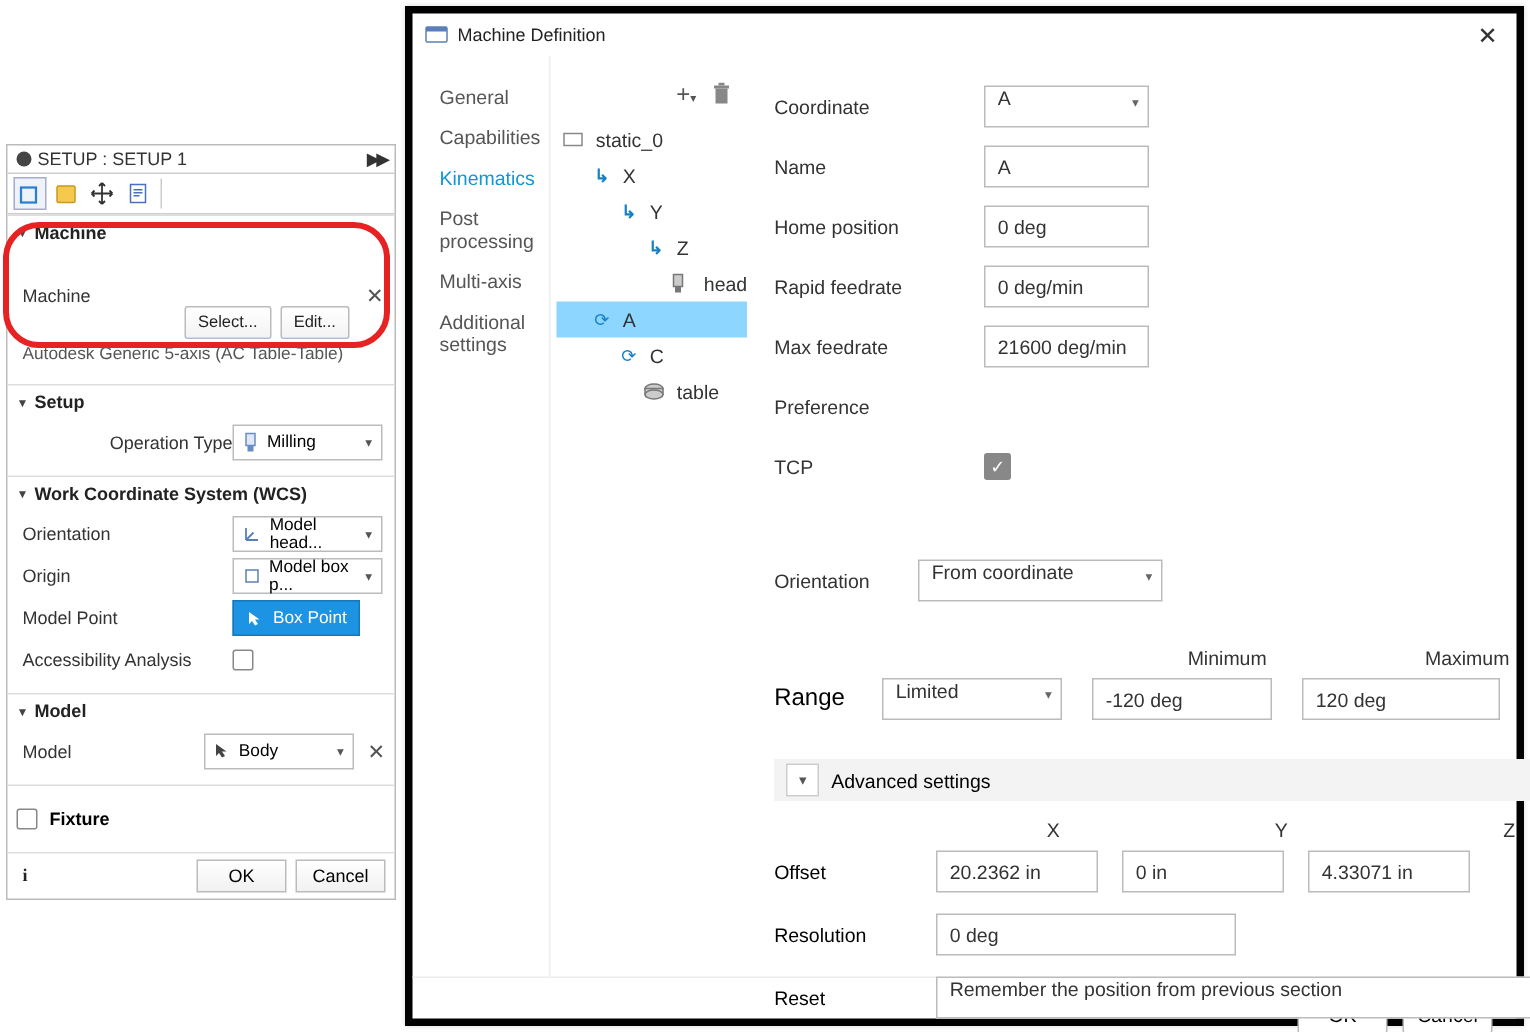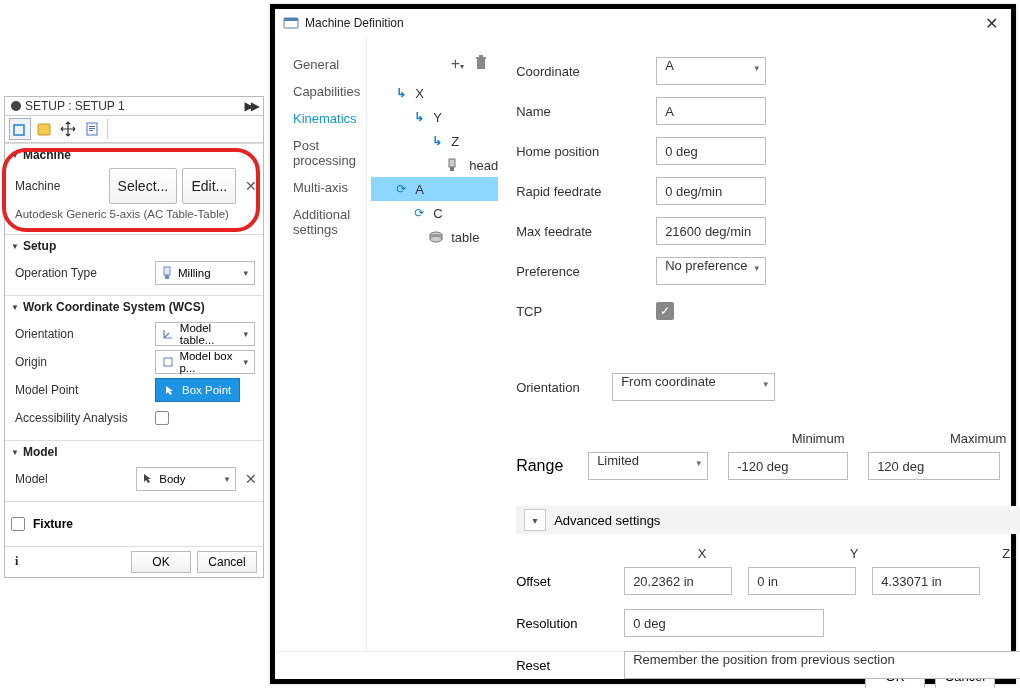--- a/index.html
+++ b/index.html
@@ -13,21 +13,21 @@
   .setup-tabs { display: flex; gap: 2px; border-top: 1px solid #ccc; border-bottom: 1px solid #ccc; padding: 2px 4px; }
   .tab-ico { width: 22px; height: 22px; display: flex; align-items: center; justify-content: center; border: 1px solid transparent; }
   .tab-ico.active { border: 1px solid #aac; background: #eef3fa; }
 
   .section { border-top: 1px solid #ddd; }
   .section-hd { display: flex; align-items: center; gap: 4px; padding: 4px 6px; font-weight: bold; color: #222; cursor: pointer; }
   .section-hd::before { content: "▼"; font-size: 8px; color: #444; }
   .section-body { padding: 2px 6px 8px 10px; }
   .row { display: flex; align-items: center; min-height: 28px; }
   .row > .lbl { width: 108px; color: #333; }
-  .mini-btn { border: 1px solid #bbb; background: linear-gradient(#fff,#f3f3f3); height: 36px; padding: 0 8px; font-size: 14px; color: #222; cursor: pointer; border-radius: 2px; }
+  .mini-btn { border: 1px solid #bbb; background: linear-gradient(#fff,#f3f3f3); height: 22px; padding: 0 8px; font-size: 11px; color: #222; cursor: pointer; border-radius: 2px; margin-top: 36px; }
   .x-ico { width: 14px; text-align:center; color:#555; font-size: 14px; cursor: pointer; }
   .desc { color: #555; font-size: 11.5px; padding: 4px 0 6px 0; }
   .dd { height: 24px; border: 1px solid #bbb; background: #fff; display: flex; align-items: center; padding: 0 6px; gap: 6px; font-size: 11.5px; min-width: 100px; cursor: pointer; position: relative; }
   .dd::after { content: "▾"; position: absolute; right: 6px; color: #555; font-size: 9px; }
   .box-point { background: #1d93e3; color: #fff; border: 1px solid #1678b8; padding: 2px 8px; height: 24px; display: flex; align-items: center; gap: 6px; font-size: 11.5px; cursor: pointer; }
   .chk { width: 14px; height: 14px; border: 1px solid #888; background: #fff; border-radius: 2px; cursor: pointer; }
   .footer-btns { display: flex; justify-content: flex-end; gap: 6px; padding: 4px 6px; border-top: 1px solid #ddd; }
   .flat-btn { border: 1px solid #bbb; background: linear-gradient(#fff,#f1f1f1); width: 60px; height: 22px; font-size: 12px; cursor: pointer; }
   .info-ico { position: absolute; left: 10px; bottom: 8px; font-weight: bold; color: #222; font-family: Georgia, serif; }
 
@@ -138,21 +138,21 @@
       <div class="desc">Autodesk Generic 5-axis (AC Table-Table)</div>
     </div>
   </div>
 
   <div class="section">
     <div class="section-hd">
         <span>Setup</span>
       </div>
     <div class="section-body">
       <div class="row">
-        <span class="lbl" style="width:140px;">Operation Type</span>
+        <span class="lbl" style="width:140px;text-align:right;">Operation Type</span>
         <div class="dd" style="width:100px;">
           <svg width="10" height="14">
               <rect x="2" y="1" width="6" height="8" fill="#dfe8f4" stroke="#6a8cc4"></rect>
               <rect x="3" y="9" width="4" height="4" fill="#6a8cc4"></rect>
             </svg>
           <span>Milling</span>
         </div>
       </div>
     </div>
   </div>
@@ -161,21 +161,21 @@
     <div class="section-hd">
         <span>Work Coordinate System (WCS)</span>
       </div>
     <div class="section-body">
       <div class="row">
         <span class="lbl" style="width:140px;">Orientation</span>
         <div class="dd" style="width:100px;">
           <svg width="12" height="12">
               <path d="M2 10 L10 10 M2 10 L2 2 M2 10 L7 5" stroke="#5a7fb8" stroke-width="1.2" fill="none"></path>
             </svg>
-          <span>Model table...</span>
+          <span>Model head...</span>
         </div>
       </div>
       <div class="row">
         <span class="lbl" style="width:140px;">Origin</span>
         <div class="dd" style="width:100px;">
           <svg width="12" height="12">
               <rect x="2" y="2" width="8" height="8" fill="none" stroke="#5a7fb8"></rect>
             </svg>
           <span>Model box p...</span>
         </div>
@@ -261,20 +261,28 @@
         <span style="cursor:pointer;font-size:16px;">+<span style="font-size:8px;">▾</span></span>
         <span style="cursor:pointer;">
           <svg width="14" height="16">
               <rect x="3" y="4" width="8" height="10" fill="#888"></rect>
               <rect x="2" y="2" width="10" height="2" fill="#888"></rect>
               <rect x="5" y="0" width="4" height="2" fill="#888"></rect>
             </svg>
         </span>
       </div>
       <div class="tree">
+        <div class="tn">
+          <span class="ico">
+              <svg width="14" height="10">
+                <rect x="1" y="1" width="12" height="8" fill="#fff" stroke="#888"></rect>
+              </svg>
+            </span>
+          <span>static_0</span>
+        </div>
         <div class="tn" style="padding-left:22px;">
           <span class="ico axis-ico">↳</span>
           <span>X</span>
         </div>
         <div class="tn" style="padding-left:40px;">
           <span class="ico axis-ico">↳</span>
           <span>Y</span>
         </div>
         <div class="tn" style="padding-left:58px;">
           <span class="ico axis-ico">↳</span>
@@ -327,21 +335,20 @@
       <div class="form-row">
         <span class="flbl">Rapid feedrate</span>
         <input class="field" value="0 deg/min" style="">
       </div>
       <div class="form-row">
         <span class="flbl">Max feedrate</span>
         <input class="field" value="21600 deg/min" style="">
       </div>
       <div class="form-row">
         <span class="flbl">Preference</span>
-        <div class="field sel"><span>No preference</span></div>
       </div>
       <div class="form-row">
         <span class="flbl">TCP</span>
         <div class="tcp">✓</div>
       </div>
 
       <div class="form-row orient-row">
         <span class="flbl" style="width:96px;">Orientation</span>
         <div class="field sel" style="width:163px;"><span>From coordinate</span></div>
       </div>

